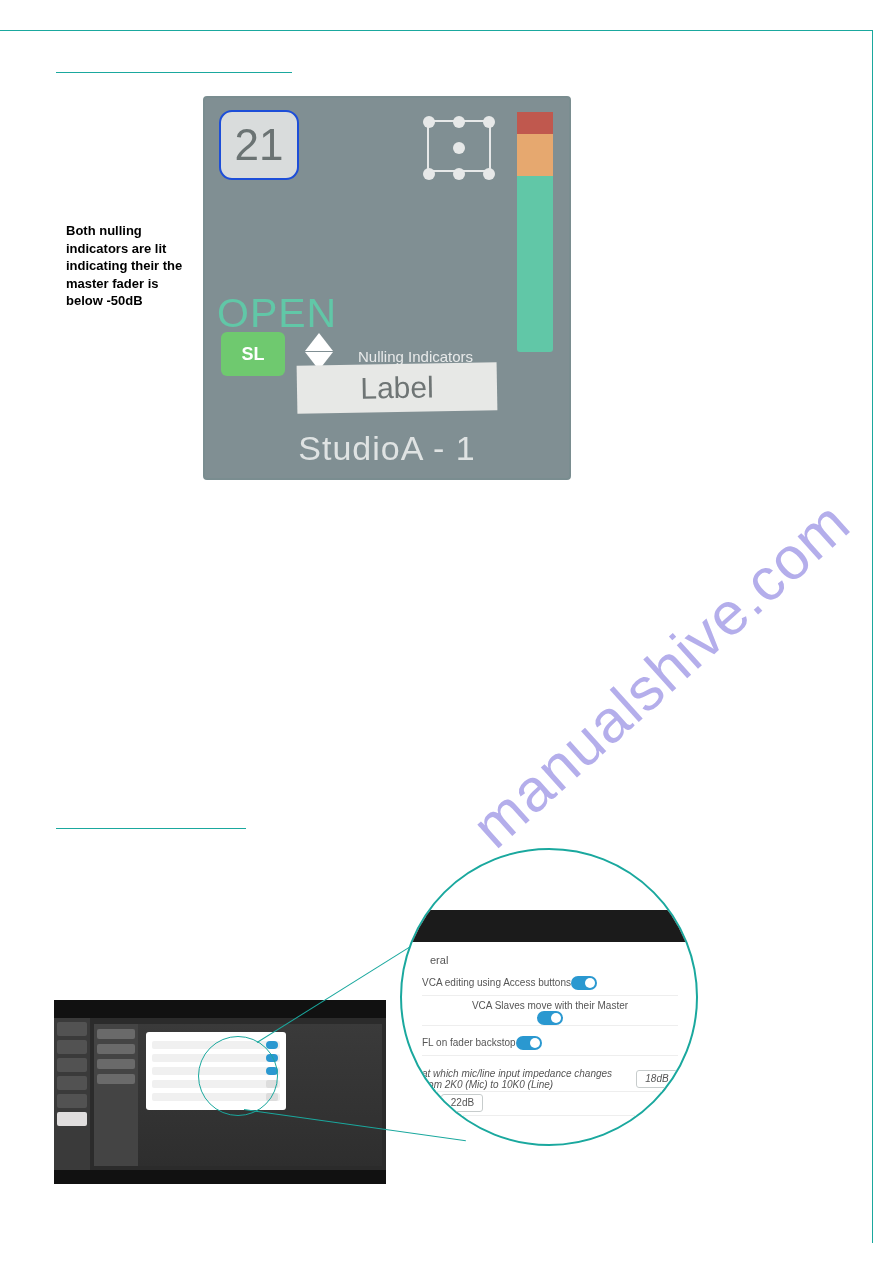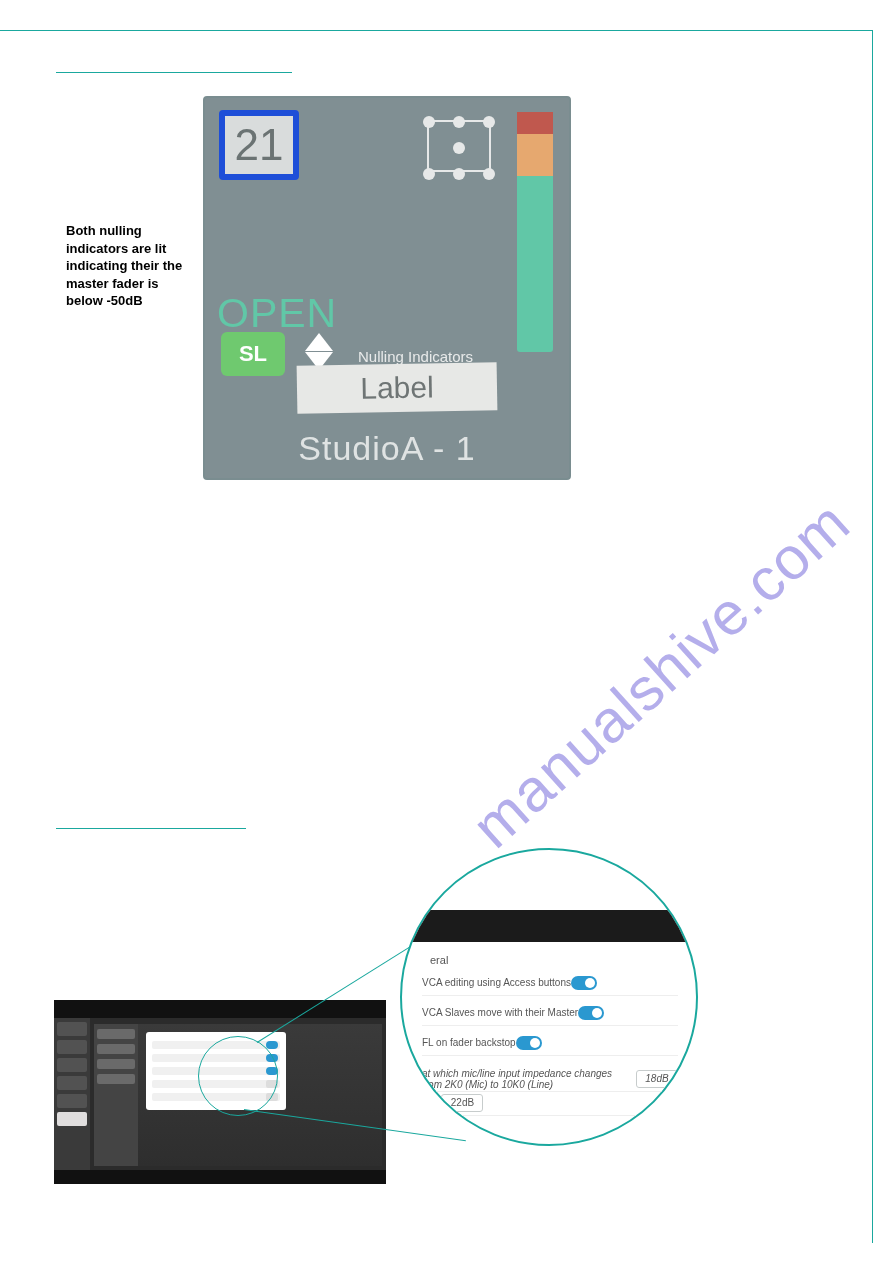--- a/index.html
+++ b/index.html
@@ -67,22 +67,22 @@
   }
   .fig1 .level .red { position:absolute; top:0; left:0; right:0; height:22px; background:#c0584e; }
   .fig1 .level .yel { position:absolute; top:22px; left:0; right:0; height:42px; background:#e6a86f; }
   .fig1 .ch {
     position: absolute;
     left: 14px;
     top: 12px;
     width: 80px;
     height: 70px;
     background: #d9dcdc;
-    border: 6px solid #1d4ed8;
-    border-radius: 4px;
+    border: 2px solid #1d4ed8;
+    border-radius: 13px;
     display:flex; align-items:center; justify-content:center;
     font-size: 44px; color:#6b7373;
   }
   .fig1 .dots {
     position: absolute;
     left: 218px; top: 18px;
     width: 72px; height: 62px;
   }
   .dot { width:12px; height:12px; background:#e6e8e8; border-radius:50%; position:absolute; }
   .d1{left:0;top:0} .d2{left:30px;top:0} .d3{left:60px;top:0}
@@ -90,21 +90,21 @@
   .d5{left:0;top:52px} .d6{left:30px;top:52px} .d7{left:60px;top:52px}
   .dots .bar{ position:absolute; left:4px; top:4px; width:64px; height:52px; border:2px solid #e6e8e8; border-radius:4px; }
   .open {
     position:absolute; left:12px; top:192px;
     color:#61c7a7; font-size:41px; letter-spacing:1px;
   }
   .sl {
     position:absolute; left:16px; top:234px;
     width:64px; height:44px; background:#6fc96f;
     border-radius:6px; display:flex; align-items:center; justify-content:center;
-    color:#fff; font-size:22px; font-weight:bold;
+    color:#fff; font-size:18px; font-weight:bold;
   }
   .nulltri {
     position:absolute; left:100px; top:234px; width:30px;
   }
   .tri { width:0; height:0; margin:1px 0; }
   .tri.up { border-left:14px solid transparent; border-right:14px solid transparent; border-bottom:18px solid #fff;}
   .tri.dn { border-left:14px solid transparent; border-right:14px solid transparent; border-top:18px solid #fff;}
   .nulllabel {
     position:absolute; left:153px; top:250px; color:#e8eaea; font-size:15px;
   }
@@ -172,21 +172,21 @@
   }
   .callout .hdr { position:absolute; left:0; right:0; top:60px; height:32px; background:#1b1b1b; }
   .callout .sect {
     position:absolute; left:28px; top:104px; font-size:11px; color:#555;
   }
   .callout .line {
     position:absolute; left:20px; right:18px; height:26px;
     font-size:10px; color:#555; display:flex; align-items:center; justify-content:flex-start;
     border-bottom:1px solid #eee;
   }
-  .callout .l1 { top:120px; } .callout .l2{ top:150px;} .callout .l3{ top:180px;}
+  .callout .l1 { top:120px; } .callout .l2{ top:150px;flex-direction:column;} .callout .l3{ top:180px;}
   .callout .l4{ top:216px;font-style:italic;} .callout .l5{ top:240px;}
   .toggle {
     width:26px; height:14px; background:#2a98d0; border-radius:8px; position:relative; flex:0 0 auto;
   }
   .toggle::after{ content:""; position:absolute; right:2px; top:2px; width:10px; height:10px; background:#fff; border-radius:50%;}
   .valbox {
     width:42px; height:18px; border:1px solid #c7cccc; border-radius:3px;
     display:flex; align-items:center; justify-content:center; font-size:10px; color:#555; flex:0 0 auto;
   }
   

